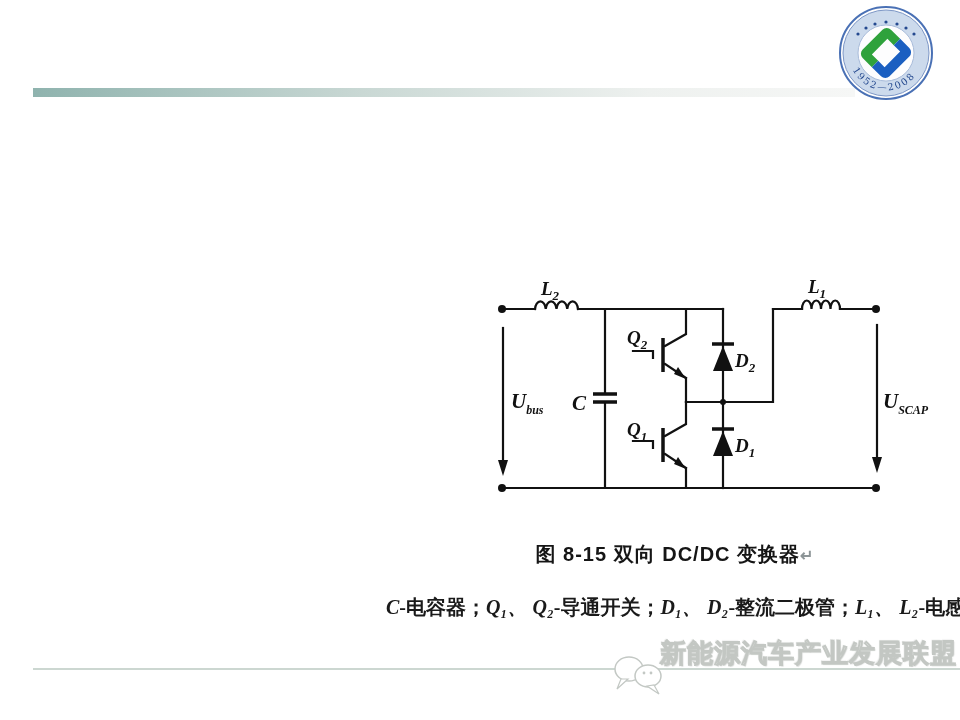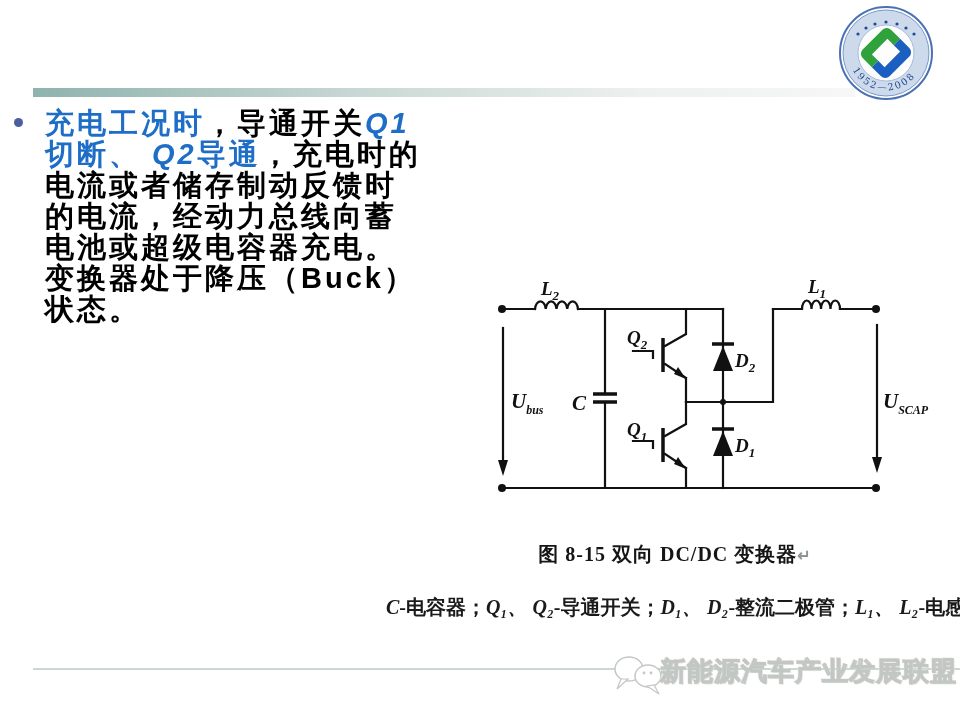--- a/index.html
+++ b/index.html
@@ -25,32 +25,32 @@
   .lat{font-family:"Liberation Sans","DejaVu Sans",sans-serif;}
   .it{font-style:italic;}
   
   .circuit-svg{position:absolute;left:455px;top:240px;}
   .circ{stroke:#111;stroke-width:2.2;fill:none;stroke-linecap:square;}
   .circ-thick{stroke:#111;stroke-width:3.5;fill:none;}
   .lbl{font-family:"Liberation Serif","DejaVu Serif",serif;font-style:italic;
        font-weight:bold;fill:#111;}
   .caption{
     position:absolute;left:490px;top:541px;width:370px;text-align:center;
-    font-family:Liberation Serif, serif;
+    font-family:Liberation Sans, sans-serif;
     font-size:20px;font-weight:bold;color:#151515;letter-spacing:1px;}
   .legend{
     position:absolute;left:386px;top:594px;width:566px;
     font-family:"Liberation Serif","DejaVu Serif",serif;
     font-size:20px;font-weight:600;color:#1a1a1a;white-space:nowrap;}
   .rm{color:#8d9597;font-size:0.8em;font-style:normal;}
   
   .footer-line{position:absolute;left:33px;top:668px;width:927px;height:2px;background:#ccd7d1;}
   .bubbles{position:absolute;left:612px;top:652px;}
   .watermark{
-    position:absolute;left:660px;top:654px;width:300px;
+    position:absolute;left:660px;top:636px;width:300px;
     font-size:26px;font-weight:bold;letter-spacing:1px;color:#ffffff;
     -webkit-text-stroke:1px #c3c7c3;
     text-shadow:1px 1px 1px #d8dad8, -1px -1px 1px #e9eae9;}
 </style>
 </head>
 <body>
 
 <div class="header-bar"></div>
 
 <svg class="logo" width="100" height="100" viewBox="835 0 100 100">
@@ -74,24 +74,20 @@
   </g>
   <defs>
     <path id="logo-bottom-arc" d="M 849 60 A 37 37 0 0 0 921 60" fill="none"></path>
   </defs>
   <text font-size="9.5" fill="#24498f" letter-spacing="2" font-family="DejaVu Serif, Liberation Serif, serif">
     <textPath href="#logo-bottom-arc" startOffset="8">1952—2008</textPath>
   </text>
 </svg>
 
 <div class="bullets">
-  <div class="bullet">
-    <span class="marker"></span>
-    <span class="hl">充电工况时</span><span>，导通开关</span><span class="hl lat it">Q1</span><span class="hl">切断、 </span><span class="hl lat it">Q2</span><span class="hl">导通</span><span>，充电时的电流或者储存制动反馈时的电流，经动力总线向蓄电池或超级电容器充电。变换器处于降压（Buck）状态。</span>
-  </div>
 </div>
 
 <svg class="circuit-svg" width="505" height="290" viewBox="0 0 505 290">
 
   <path class="circ" d="M47,69 H80"></path>
   <path class="circ" d="M80,69 a5.4,8.5 0 0 1 10.75,0 a5.4,8.5 0 0 1 10.75,0 a5.4,8.5 0 0 1 10.75,0 a5.4,8.5 0 0 1 10.75,0"></path>
   <path class="circ" d="M123,69 H268"></path>
   <path class="circ" d="M318,69 H347"></path>
   <path class="circ" d="M347,69 a4.75,8.5 0 0 1 9.5,0 a4.75,8.5 0 0 1 9.5,0 a4.75,8.5 0 0 1 9.5,0 a4.75,8.5 0 0 1 9.5,0"></path>
   <path class="circ" d="M385,69 H421"></path>

